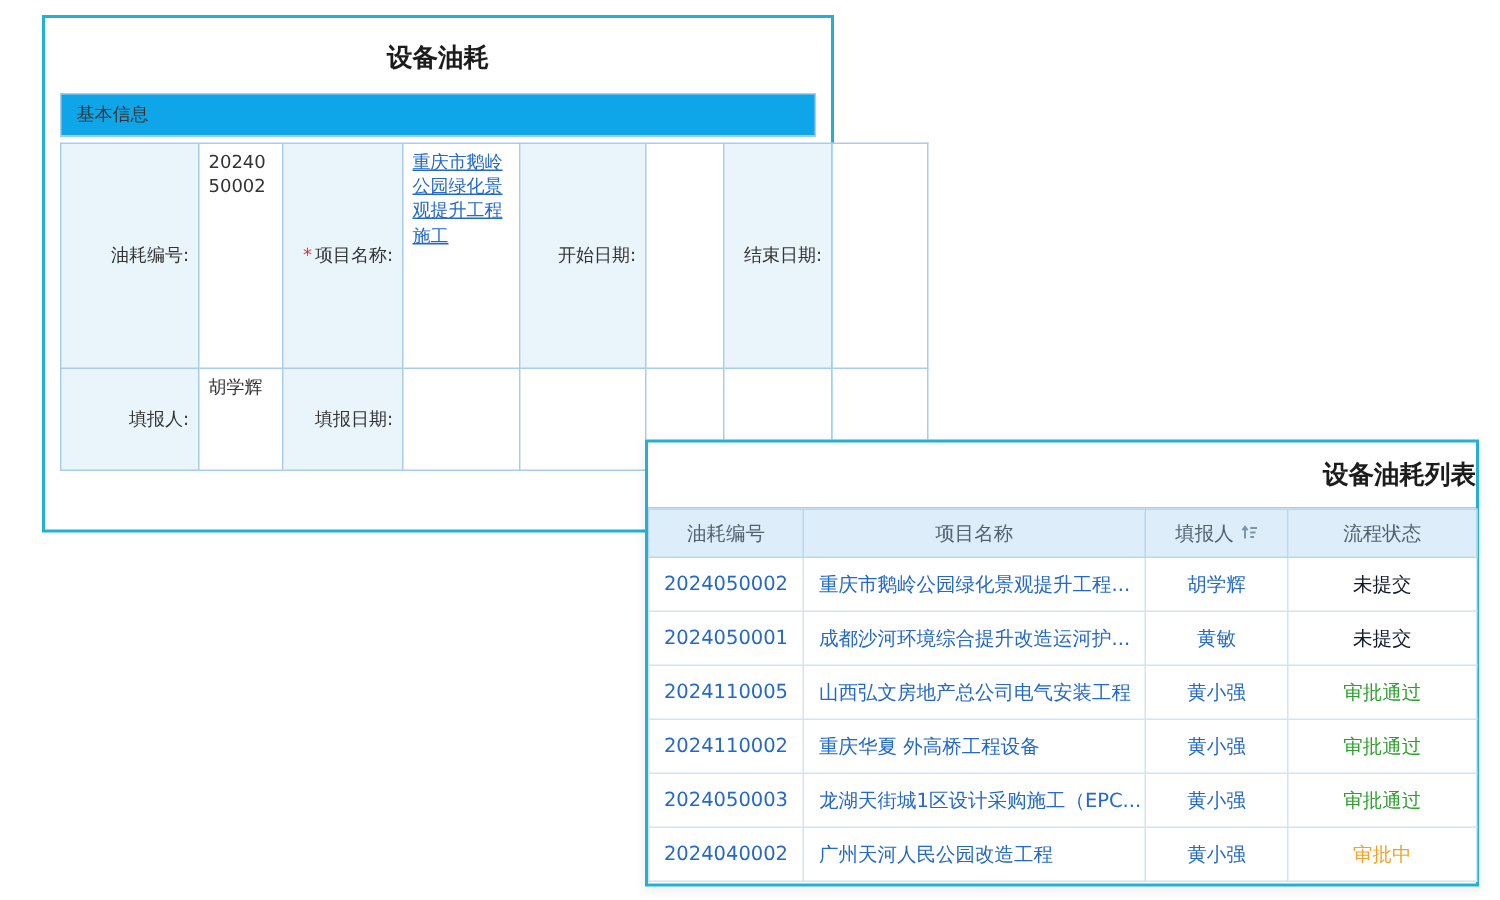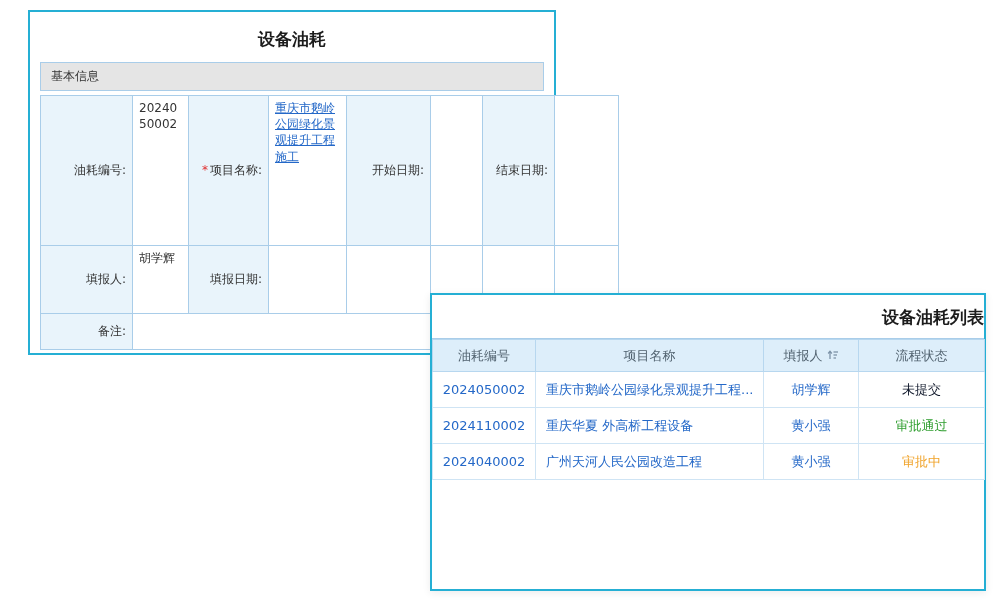--- a/index.html
+++ b/index.html
@@ -6,21 +6,21 @@
   html,body { width:1000px; height:600px; background:#ffffff;
     font-family:"DejaVu Sans","Liberation Sans",sans-serif; }
   body { position:relative; overflow:hidden; }
 
   .panel { position:absolute; background:#fff; border:2px solid #25afd4; }
 
   
   #form-panel { left:28px; top:10px; width:528px; height:345px; }
   .form-title { height:50px; line-height:54px; text-align:center;
     font-weight:bold; font-size:17px; color:#1c1c1c; }
-  .section-bar { margin:0 10px; border:1px solid #a9cde9; background:#e5e5e5;
+  .section-bar { margin:0 10px; border:1px solid #a9cde9; background:#0ea5e9;
     font-size:12px; color:#333; padding:5px 10px; }
   .form-table { border-collapse:collapse; table-layout:fixed;
     margin:4px 10px 0 10px; width:578px; }
   .form-table td { border:1px solid #a9cde9; font-size:12px; color:#333; }
   .form-table td.lbl { background:#e9f4fb; text-align:right;
     vertical-align:middle; padding:4px 6px; }
   .form-table td.val { background:#ffffff; vertical-align:top;
     padding:4px 6px; word-break:break-all; line-height:1.35; }
   tr.r1 { height:150px; } tr.r2 { height:68px; } tr.r3 { height:36px; }
   .req { color:#e03030; margin-right:2px; }
@@ -78,24 +78,20 @@
     <tr class="r2">
       <td class="lbl">填报人:</td>
       <td class="val">胡学辉</td>
       <td class="lbl">填报日期:</td>
       <td class="val"></td>
       <td class="val"></td>
       <td class="val"></td>
       <td class="val"></td>
       <td class="val"></td>
     </tr>
-    <tr class="r3">
-      <td class="lbl">备注:</td>
-      <td class="val" colspan="7"></td>
-    </tr>
   </tbody>
     </table>
 </div>
 
 <div id="list-panel" class="panel">
   <div class="list-title">设备油耗列表</div>
   <table class="list-table">
     <colgroup>
       <col style="width:103px">
         <col style="width:228px">
@@ -119,22 +115,40 @@
       </tr>
     </thead>
     <tbody>
       <tr>
         <td class="c-no">2024050002</td>
         <td class="c-project">重庆市鹅岭公园绿化景观提升工程...</td>
         <td class="c-person">胡学辉</td>
         <td class="c-status"><span class="st-blue">未提交</span></td>
       </tr>
       <tr>
+        <td class="c-no">2024050001</td>
+        <td class="c-project">成都沙河环境综合提升改造运河护...</td>
+        <td class="c-person">黄敏</td>
+        <td class="c-status"><span class="st-blue">未提交</span></td>
+      </tr>
+      <tr>
+        <td class="c-no">2024110005</td>
+        <td class="c-project">山西弘文房地产总公司电气安装工程</td>
+        <td class="c-person">黄小强</td>
+        <td class="c-status"><span class="st-green">审批通过</span></td>
+      </tr>
+      <tr>
         <td class="c-no">2024110002</td>
         <td class="c-project">重庆华夏 外高桥工程设备</td>
+        <td class="c-person">黄小强</td>
+        <td class="c-status"><span class="st-green">审批通过</span></td>
+      </tr>
+      <tr>
+        <td class="c-no">2024050003</td>
+        <td class="c-project">龙湖天街城1区设计采购施工（EPC...</td>
         <td class="c-person">黄小强</td>
         <td class="c-status"><span class="st-green">审批通过</span></td>
       </tr>
       <tr>
         <td class="c-no">2024040002</td>
         <td class="c-project">广州天河人民公园改造工程</td>
         <td class="c-person">黄小强</td>
         <td class="c-status"><span class="st-orange">审批中</span></td>
       </tr>
     </tbody>

